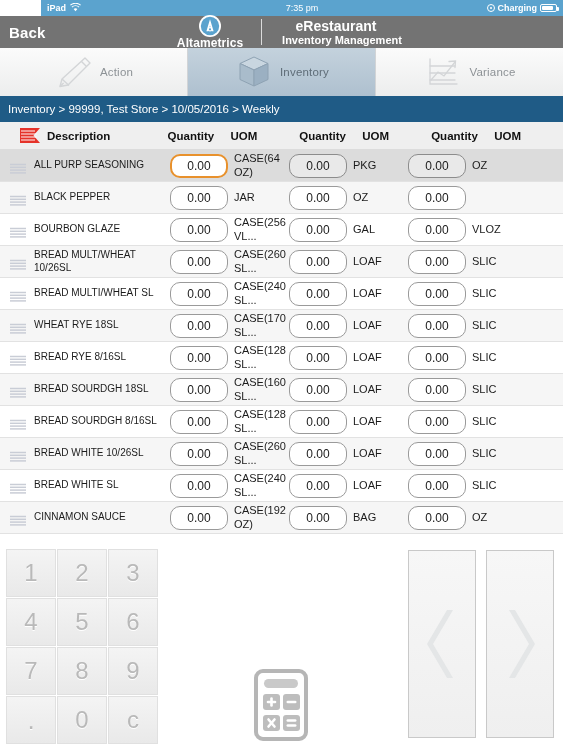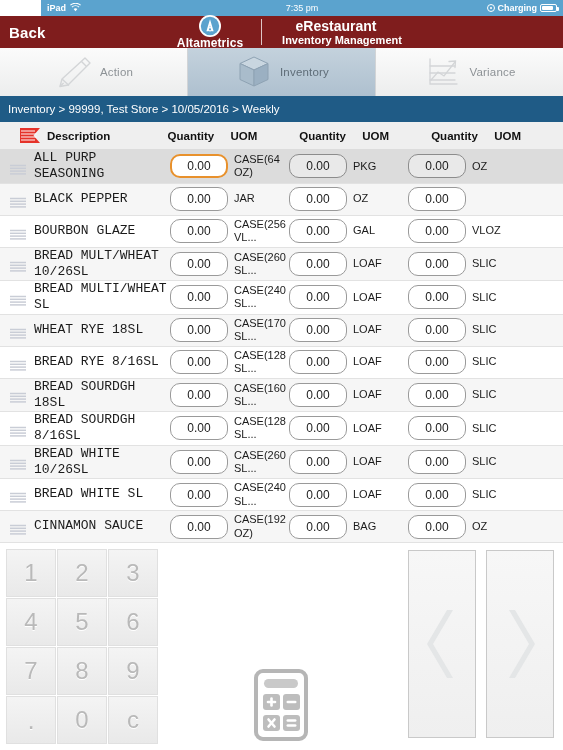--- a/index.html
+++ b/index.html
@@ -29,21 +29,21 @@
                  background:#fff; border-radius:0 1px 1px 0; }
   .batt i { position:absolute; left:1px; top:1px; bottom:1px; width:11px; background:#fff;
             display:block; border-radius:1px; }
   .charge-dot { width:8px; height:8px; border:1px solid #fff; border-radius:50%;
                 display:inline-block; position:relative; }
   .charge-dot::after{content:"";position:absolute;left:2px;top:2px;width:2px;height:2px;
                      background:#fff;border-radius:50%;}
 
   
   .titlebar {
-    flex: 0 0 32px; height: 32px; background: #7f1d1d; position: relative;
+    flex: 0 0 32px; height: 32px; background: #737373; position: relative;
     display: flex; align-items: center; color: #fff;
   }
   .back-btn { font-size: 15px; font-weight: bold; color:#fff; padding-left: 9px; cursor: pointer;
               letter-spacing: .2px; }
   .brand-wrap { position: absolute; left: 0; right: 0; top: -6px; height: 44px;
                 display: flex; align-items: center; justify-content: center; gap: 0px; }
   .brand-left { display:flex; flex-direction: column; align-items:center; width: 98px; }
   .logo-circle { width: 22px; height: 22px; border-radius: 50%; background: #ffffff;
                  display:flex; align-items:center; justify-content:center; margin-bottom: -1px;}
   .brand-name { font-size: 12px; font-weight: bold; color:#fff; letter-spacing:.1px; }
@@ -78,21 +78,21 @@
   .th-qty { width: 64px; text-align: left; }
   .th-uom { width: 70px; text-align: left; }
 
   .rows { flex: 1 1 auto; overflow: hidden; }
   .row { display:flex; align-items:center; border-bottom:1px solid #e2e2e2;
          min-height: 32px; background:#fff; }
   .row.alt { background:#f6f6f6; }
   .row.sel { background:#dcdcdc; }
   .cell-desc { width: 170px; display:flex; align-items:center; gap:7px; padding-left:9px; }
   .grip { width: 18px; height: 11px; flex:0 0 18px; }
-  .desc-txt { font-size: 13px; color:#1b1b1b; line-height: 1.25; font-family: Liberation Mono, monospace; }
+  .desc-txt { font-size: 10px; color:#1b1b1b; line-height: 1.25; }
   .cell-qty { width: 64px; display:flex; align-items:center; }
   .qty-box { width: 58px; height: 24px; border:1px solid #8c8c8c; border-radius:10px;
              background:#e9e9e9; font-size:12px; color:#1b1b1b; text-align:center;
              line-height:22px; cursor:text; }
   .qty-box.focused { background:#ffffff; border:2px solid #e8912c; line-height:20px; }
   .qty-box.plain { background:#ffffff; border:1px solid #9a9a9a; }
   .cell-uom { width: 55px; font-size:11px; color:#1b1b1b; line-height:1.2;
               padding-right:2px; }
 
   

